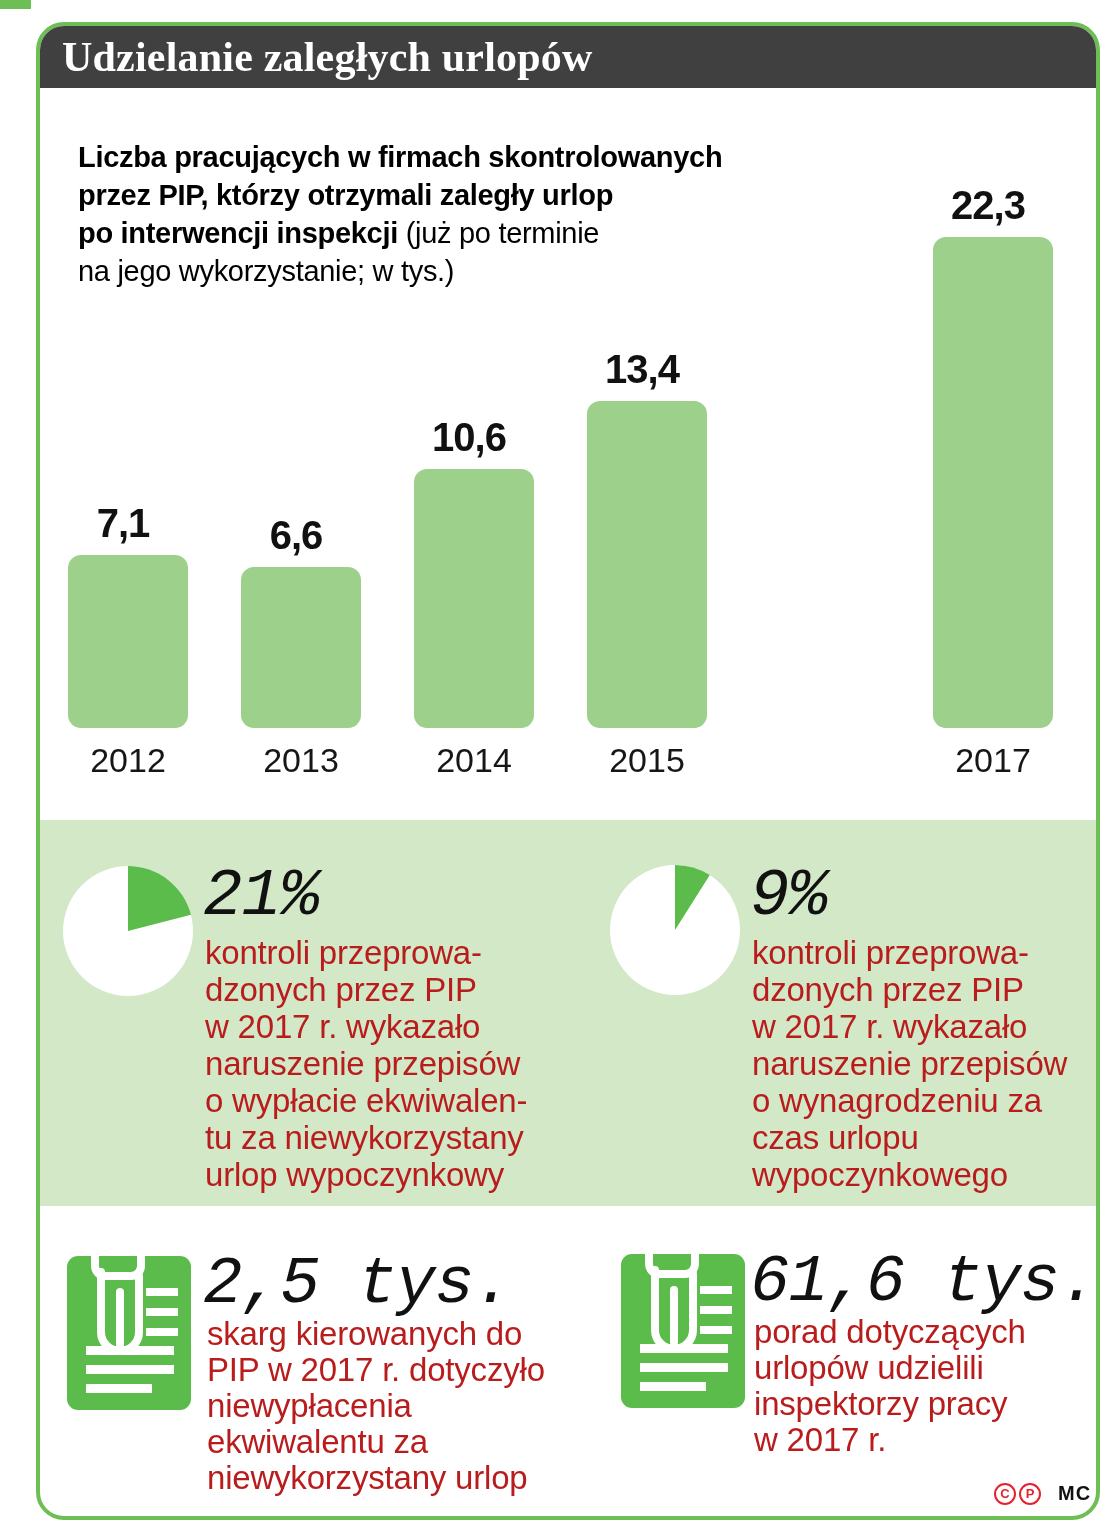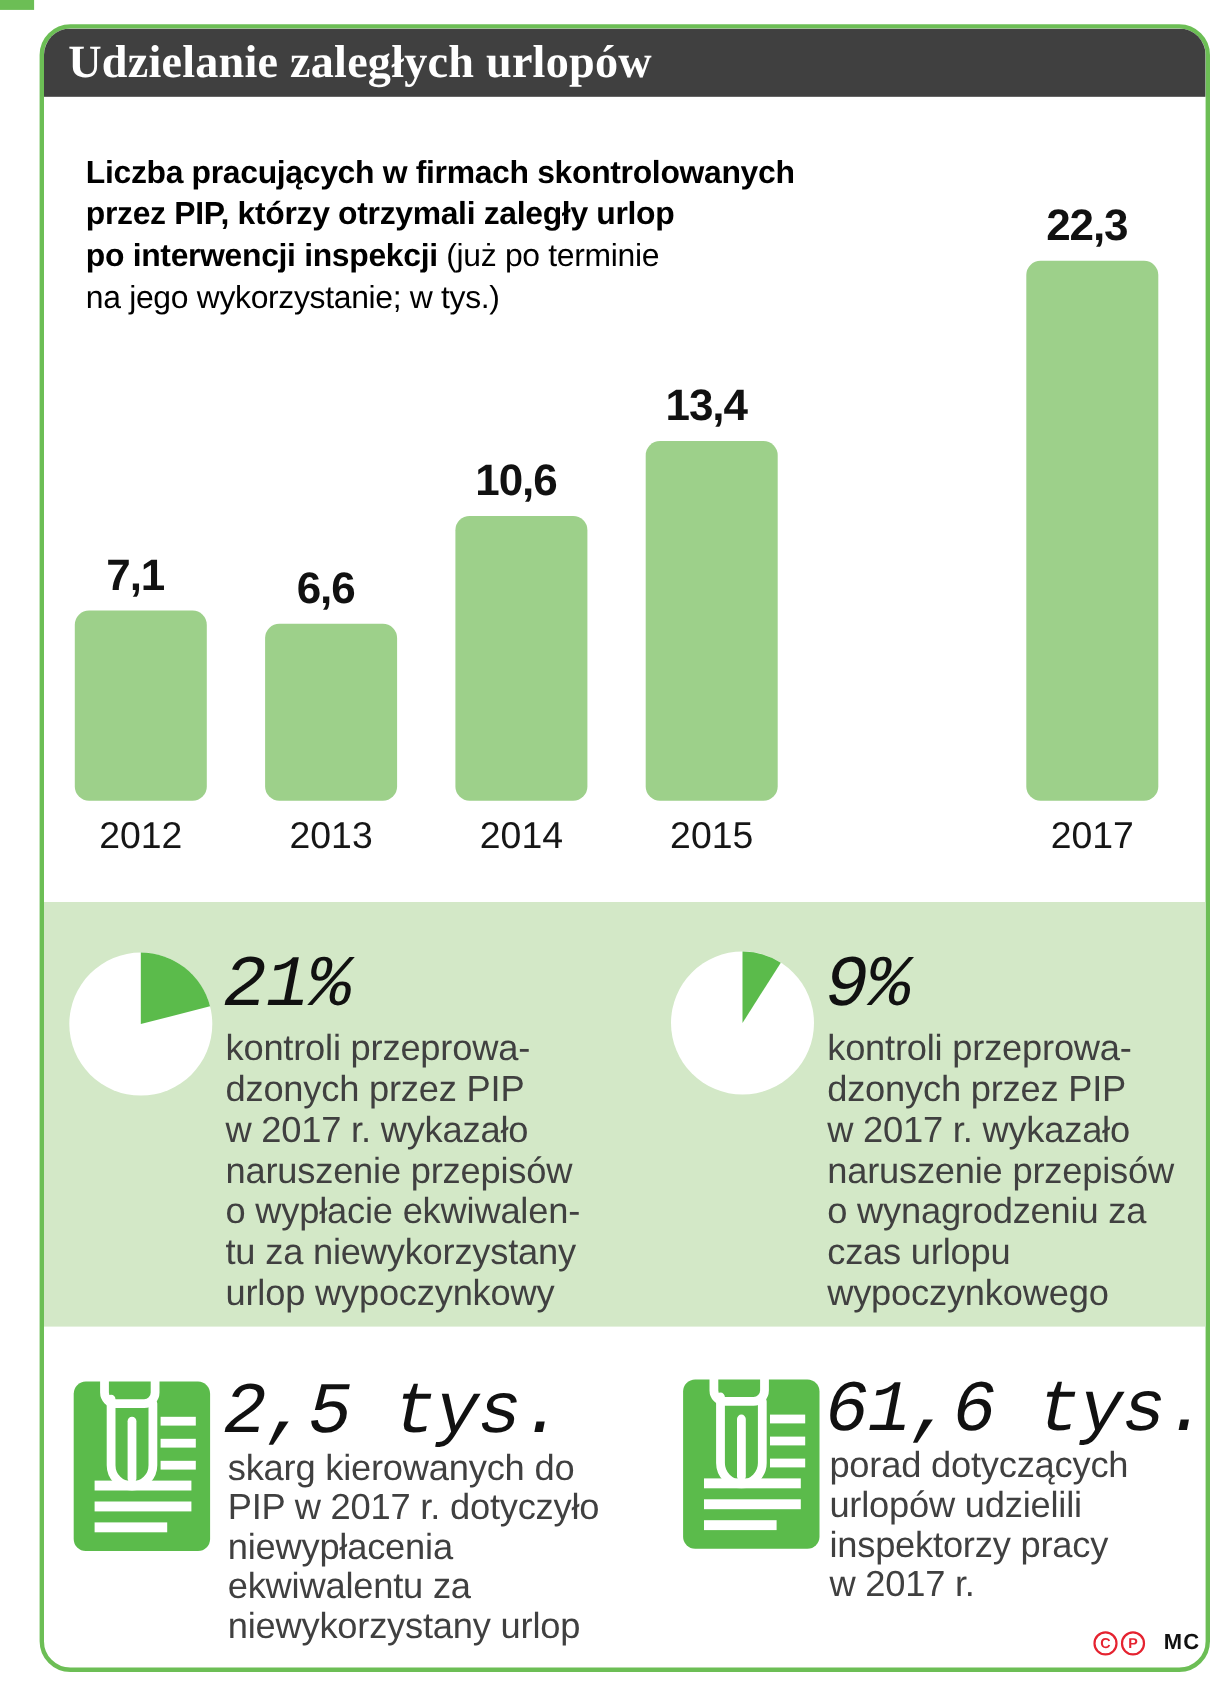--- a/index.html
+++ b/index.html
@@ -41,21 +41,21 @@
   .pie-right{left:568px;top:837px;}
 
   .big-num{position:absolute;font-family:Liberation Mono, monospace;font-style:italic;
            font-size:66px;line-height:66px;letter-spacing:-1px;color:#111;white-space:nowrap;}
   .pct-left{left:163px;top:838px;}
   .pct-right{left:710px;top:838px;}
   .num-doc-left{left:163px;top:1226px;}
   .num-doc-right{left:710px;top:1224px;}
 
   .para{position:absolute;font-size:33px;line-height:37px;letter-spacing:-0.2px;
-        color:#404040;white-space:pre-line;}
+        color:#b91c1c;white-space:pre-line;}
   .para-pie-left{left:165px;top:908px;width:390px;}
   .para-pie-right{left:712px;top:908px;width:390px;}
   .para-doc-left{left:167px;top:1290px;width:420px;line-height:36px;}
   .para-doc-right{left:714px;top:1288px;width:420px;line-height:36px;}
 
   .doc-icon{position:absolute;width:128px;height:172px;}
   .doc-left{left:26px;top:1214px;}
   .doc-right{left:580px;top:1212px;}
 
   

